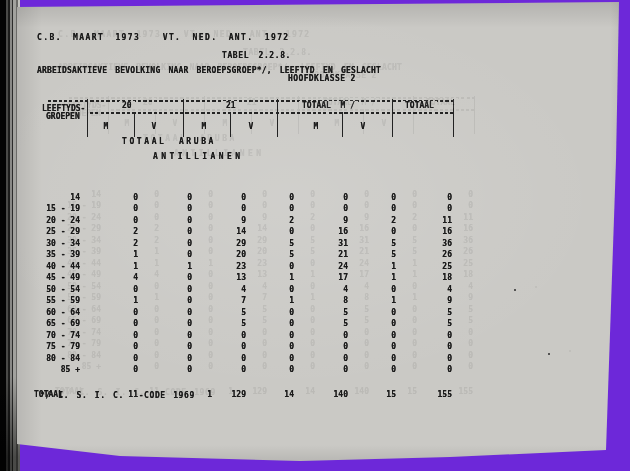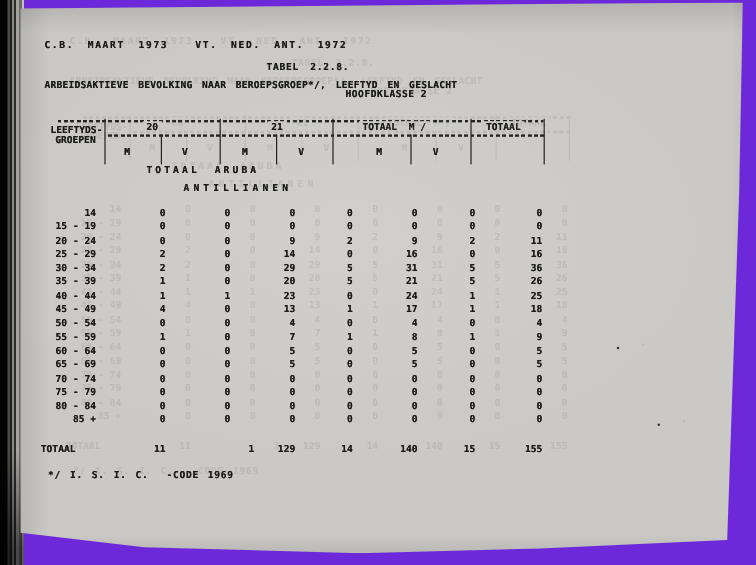--- a/index.html
+++ b/index.html
@@ -35,21 +35,21 @@
   #dashB{left:90px;top:112px;width:364px;}
   .vbar{position:absolute;width:1.3px;background:#222;}
   .vtall{top:99px;height:38px;}
   .vshort{top:112px;height:25px;}
   .glabel{position:absolute;top:101px;white-space:pre;color:#1a1a1a;font-weight:700;font-size:8px;
           line-height:10px;background:#cbcac6;padding:0 3px;text-shadow:0 0 .5px rgba(25,25,25,.85);}
   .subh{position:absolute;top:121px;width:10px;text-align:center;color:#1a1a1a;font-weight:700;
         font-size:8px;line-height:11px;text-shadow:0 0 .5px rgba(25,25,25,.85);}
   .sect1{left:122px;top:136px;letter-spacing:2.6px;word-spacing:5px;}
   .sect2{left:153px;top:151px;letter-spacing:3.4px;}
-  .trow{position:absolute;left:0;width:630px;height:11px;}
+  .trow{position:absolute;left:0;width:630px;height:11px;margin-top:20px;}
   .cell{position:absolute;top:0;font-size:8px;line-height:11px;font-weight:700;color:#1a1a1a;
         text-align:right;white-space:pre;text-shadow:0 0 .5px rgba(25,25,25,.85);}
   .lab{left:36px;width:44px;}
   .c1{left:98px;width:40px;}  .c2{left:152px;width:40px;} .c3{left:206px;width:40px;}
   .c4{left:254px;width:40px;} .c5{left:308px;width:40px;} .c6{left:356px;width:40px;}
   .c7{left:412px;width:40px;}
   #totalrow{top:369px;}
   #totalrow .lab{left:34px;text-align:left;}
   #totalrow .c2{left:172px;}
   .foot{left:40px;top:390px;letter-spacing:.6px;word-spacing:2px;}

